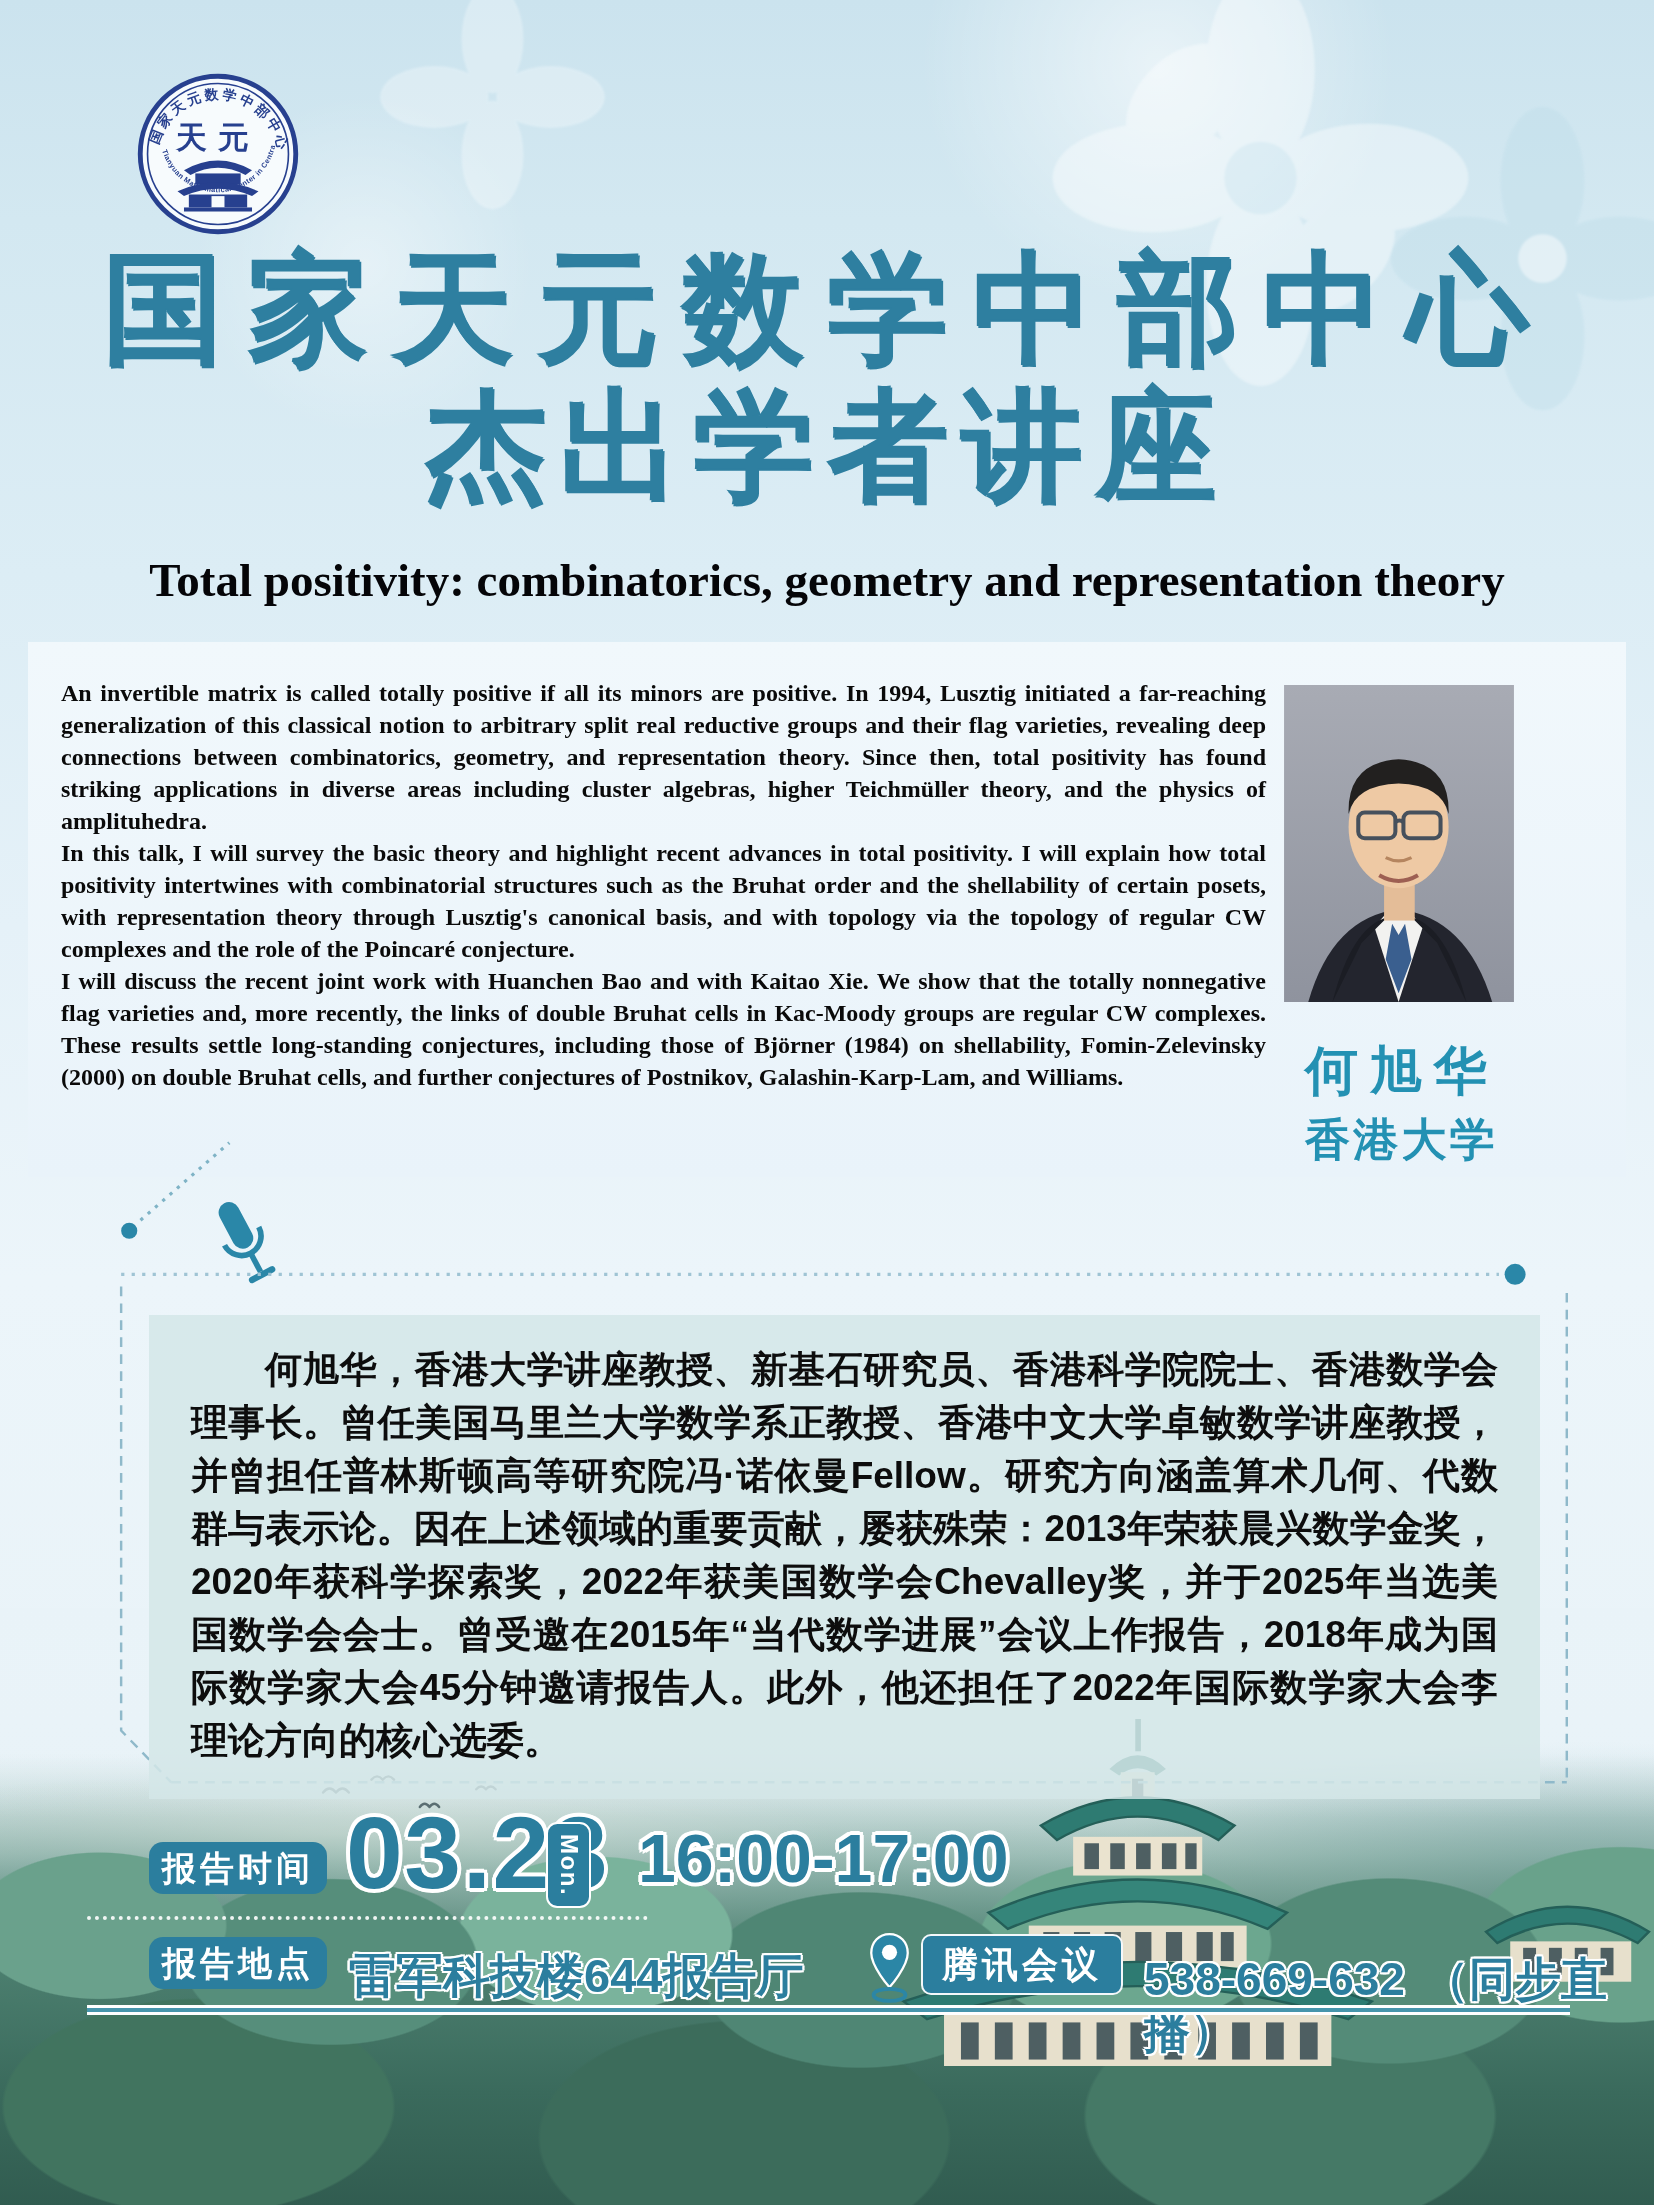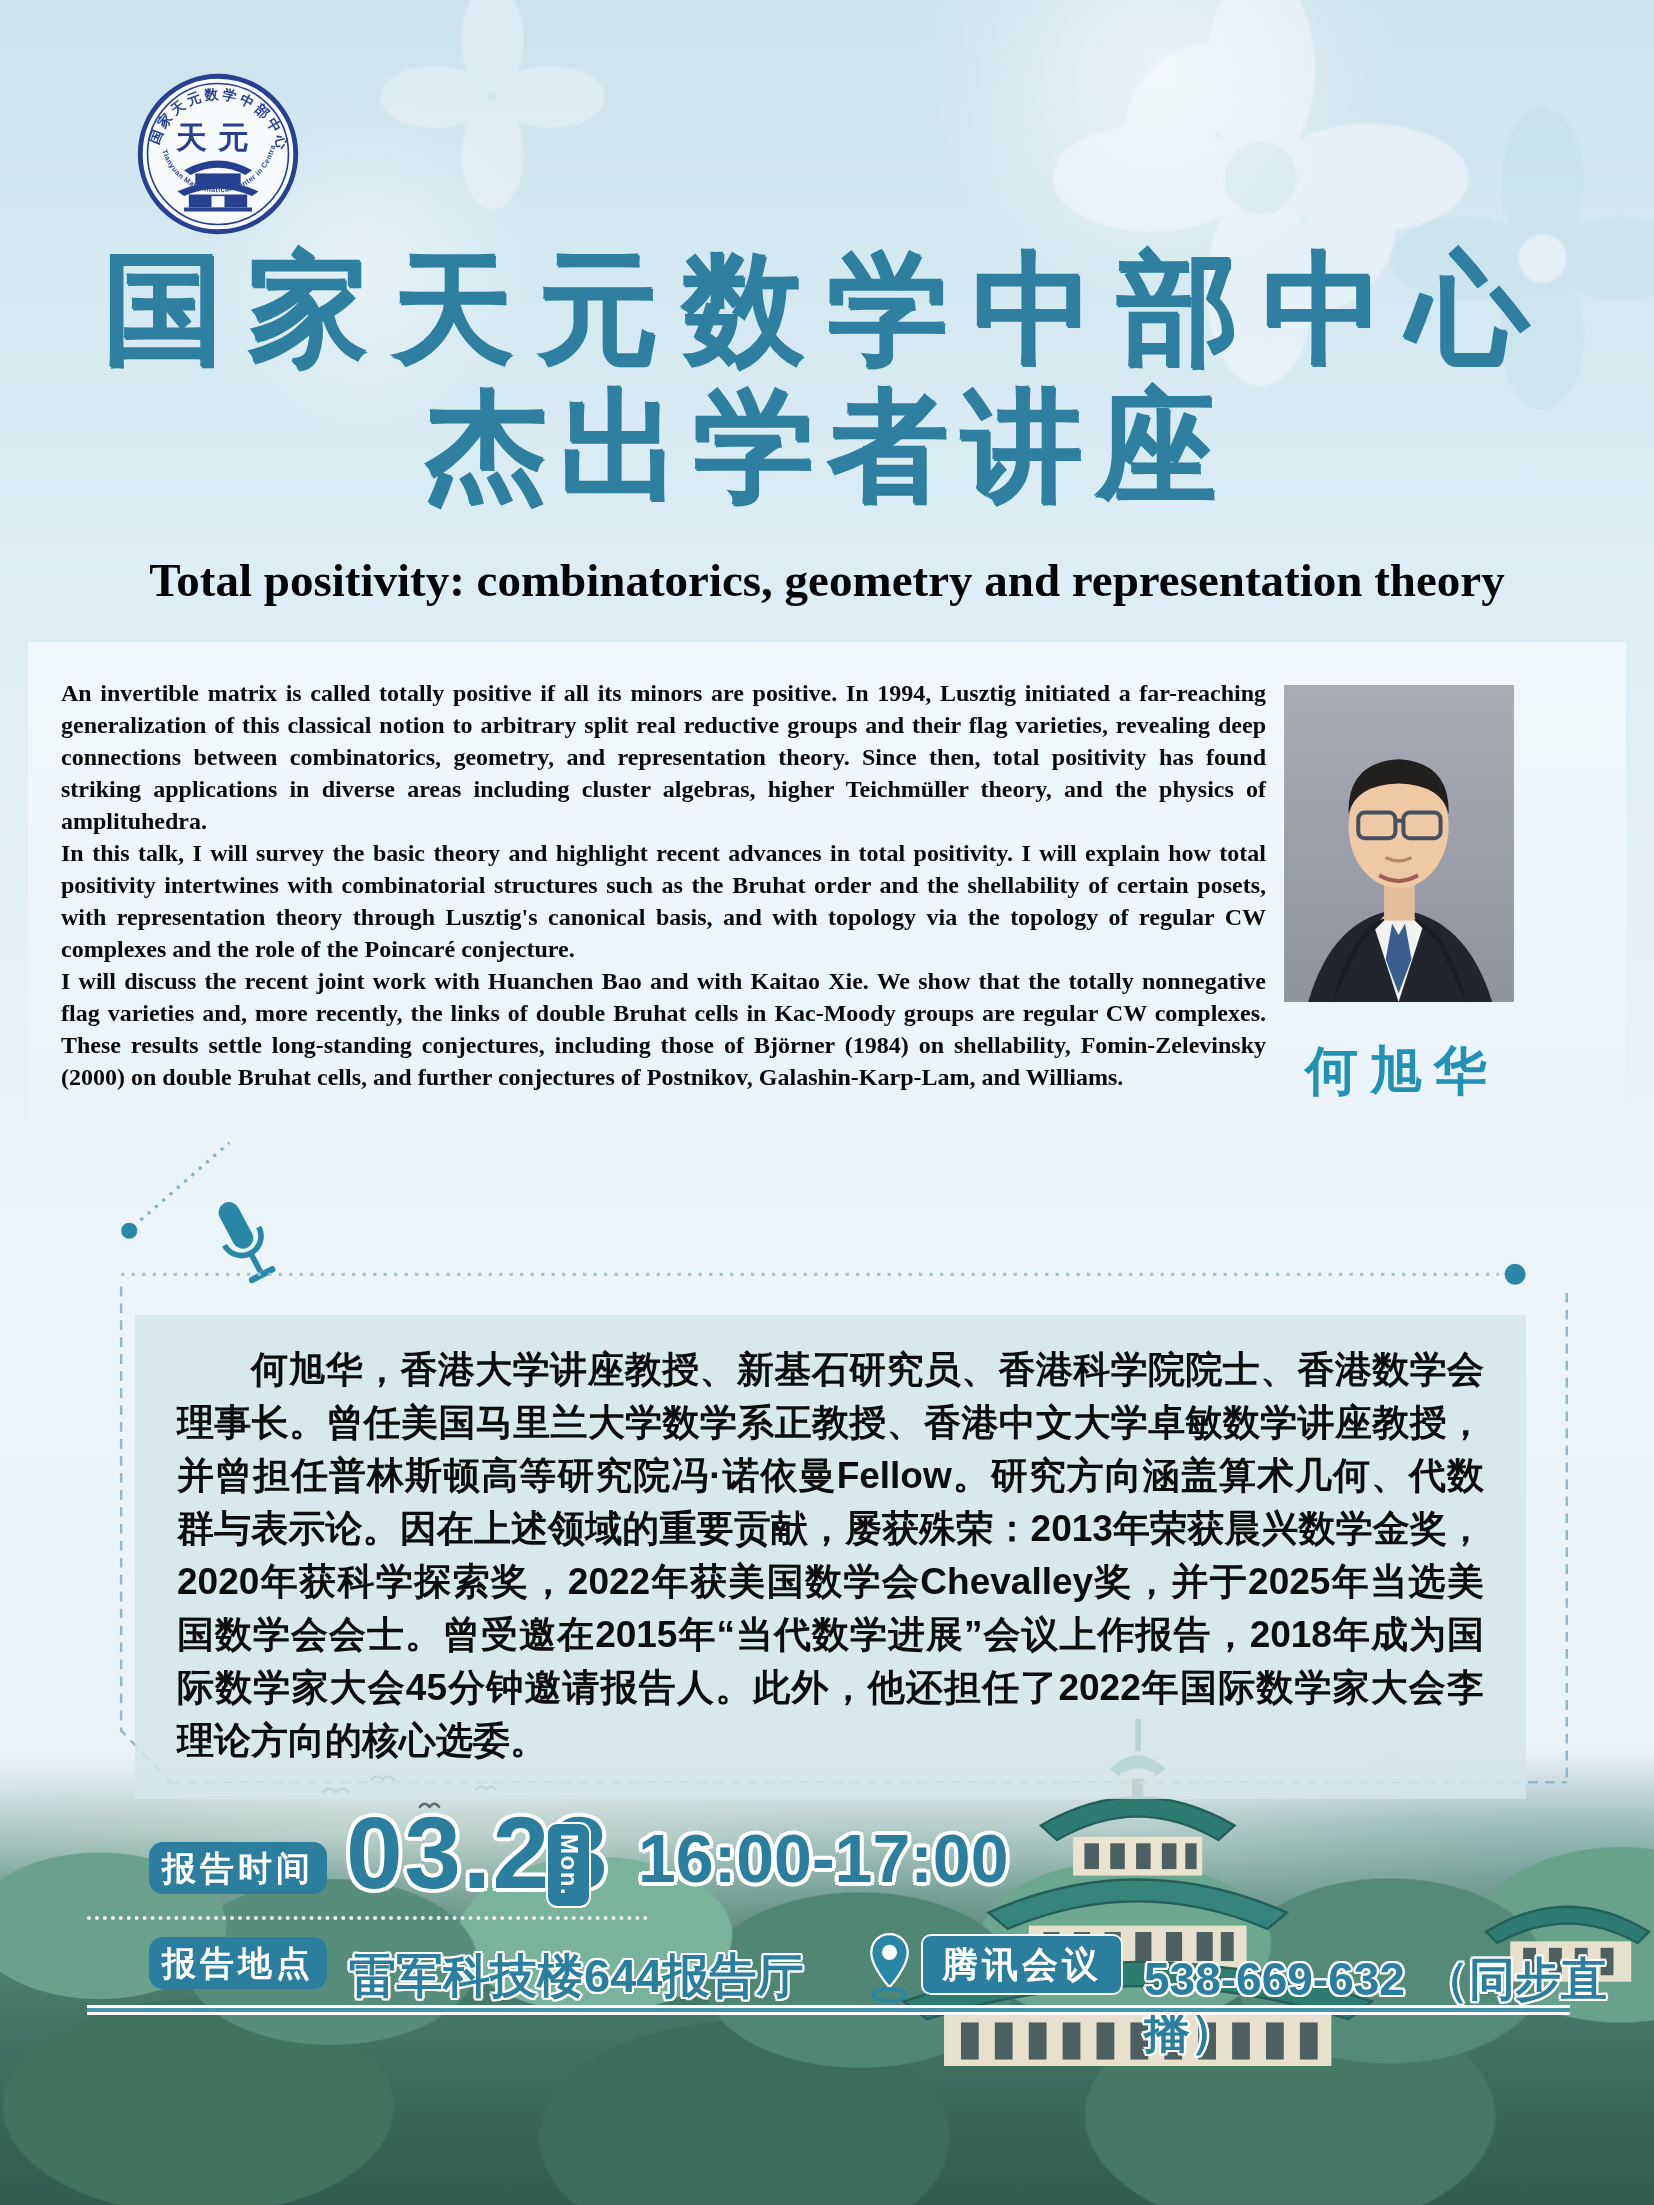--- a/index.html
+++ b/index.html
@@ -30,21 +30,21 @@
     font-family:"Liberation Serif",serif;font-weight:700;font-size:24px;line-height:32px;
     color:#0a0a0a;text-align:justify;}
   .abstract-text p{margin:0;}
   
   .photo{left:1284px;top:685px;width:230px;height:317px;}
   .speaker-name{left:1260px;top:1036px;width:283px;text-align:center;color:#2391b3;
     font-weight:700;font-size:53px;letter-spacing:11.3px;}
   .speaker-affil{left:1260px;top:1110px;width:283px;text-align:center;color:#2391b3;
     font-weight:700;font-size:45px;letter-spacing:3.2px;}
   
-  .bio-panel{left:135px;top:1315px;width:1391px;box-sizing:border-box;
+  .bio-panel{left:149px;top:1315px;width:1391px;box-sizing:border-box;
     padding:27.5px 42px 32px 42px;background:rgba(212,230,232,.85);}
   .bio-text{font-size:37px;line-height:53px;font-weight:700;color:#0d0d0d;
     text-align:justify;text-indent:74px;margin:0;}
   
   .scenery{left:0;top:1608px;width:1654px;height:598px;}
   .mountains{position:absolute;left:0;top:48px;width:1654px;height:291px;
     background:
       radial-gradient(ellipse 565px 178px at 8% 85%, rgba(150,185,188,.8), rgba(150,185,188,0) 70%),
       radial-gradient(ellipse 727px 210px at 96% 80%, rgba(140,178,182,.8), rgba(140,178,182,0) 70%),
       radial-gradient(ellipse 646px 162px at 55% 95%, rgba(163,198,200,.7), rgba(163,198,200,0) 70%);}
@@ -249,20 +249,21 @@
     <g fill="none" stroke="#46505c" stroke-width="5">
       <rect x="92" y="158" width="46" height="32" rx="8"></rect>
       <rect x="148" y="158" width="46" height="32" rx="8"></rect>
       <path d="M138 170 Q143 166 148 170"></path>
     </g>
     <path d="M126 214 Q142 222 158 214" stroke="#b5855f" stroke-width="4" fill="none"></path>
     <path d="M118 236 Q142 250 166 236" stroke="#9d5f52" stroke-width="5" fill="none"></path>
   </svg>
 
   <div class="abs speaker-name">何旭华</div>
+  <div class="abs speaker-affil">香港大学</div>
 
   <svg class="abs decor" viewBox="0 1380 2048 860">
     <circle cx="160" cy="1523" r="10" fill="#2a87a8"></circle>
     <line x1="174" y1="1510" x2="284" y2="1414" stroke="#7fb3c6" stroke-width="4" stroke-dasharray="4 8"></line>
     <g transform="translate(302,1535) rotate(-28)">
       <rect x="-13" y="-52" width="26" height="62" rx="13" fill="#2a87a8"></rect>
       <path d="M-24 -6 A24 24 0 0 0 24 -6" fill="none" stroke="#2a87a8" stroke-width="7"></path>
       <line x1="0" y1="18" x2="0" y2="44" stroke="#2a87a8" stroke-width="7"></line>
       <rect x="-18" y="44" width="36" height="8" rx="4" fill="#2a87a8"></rect>
     </g>

